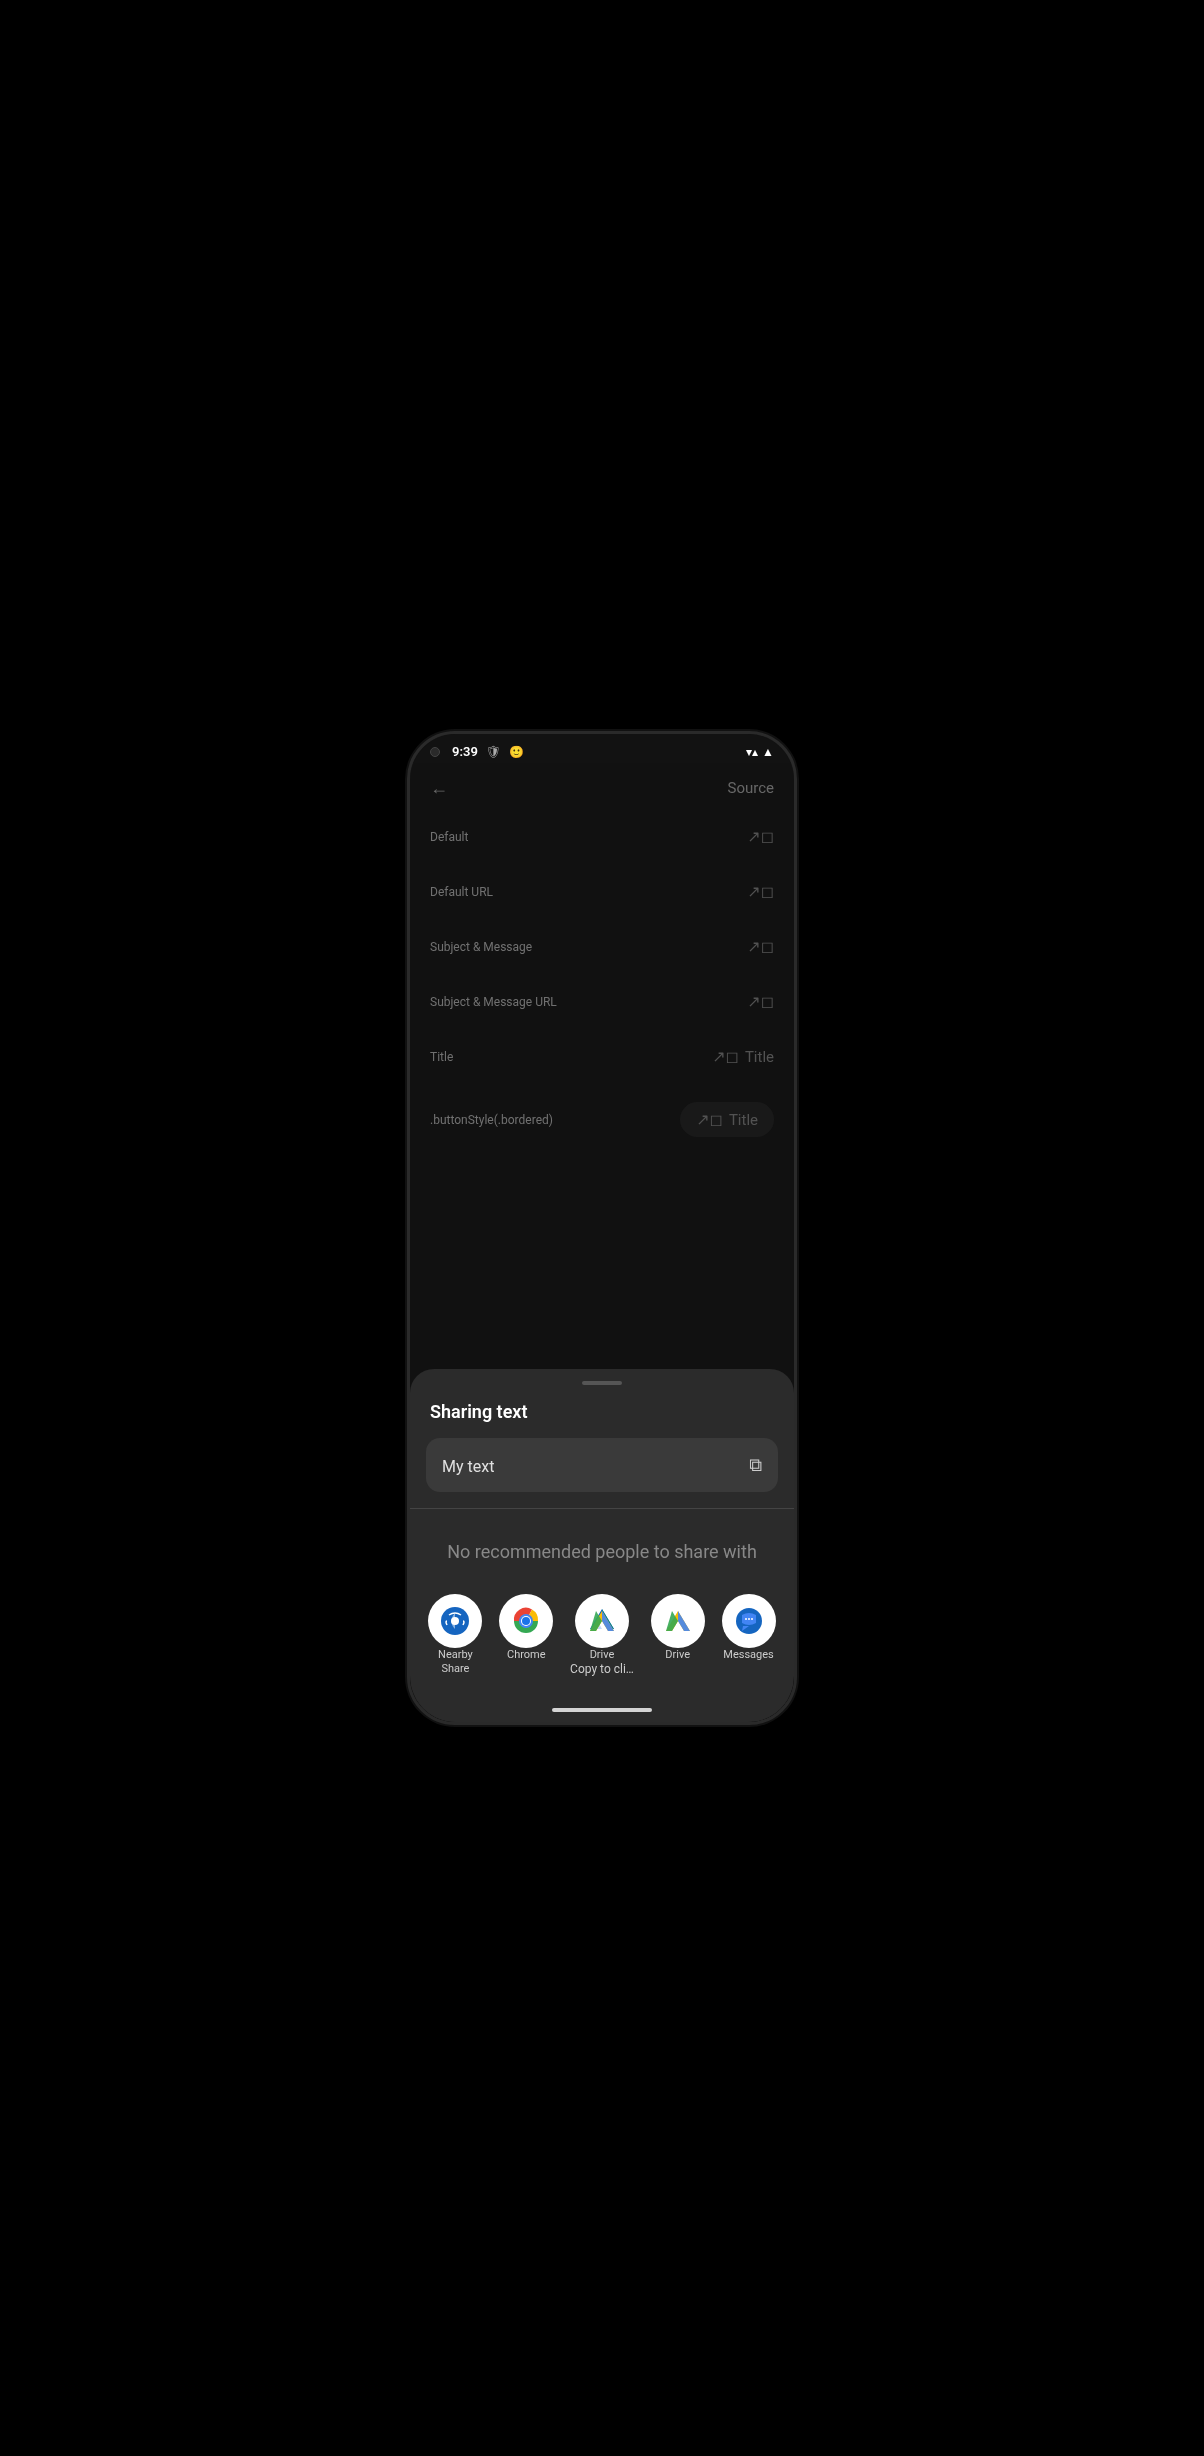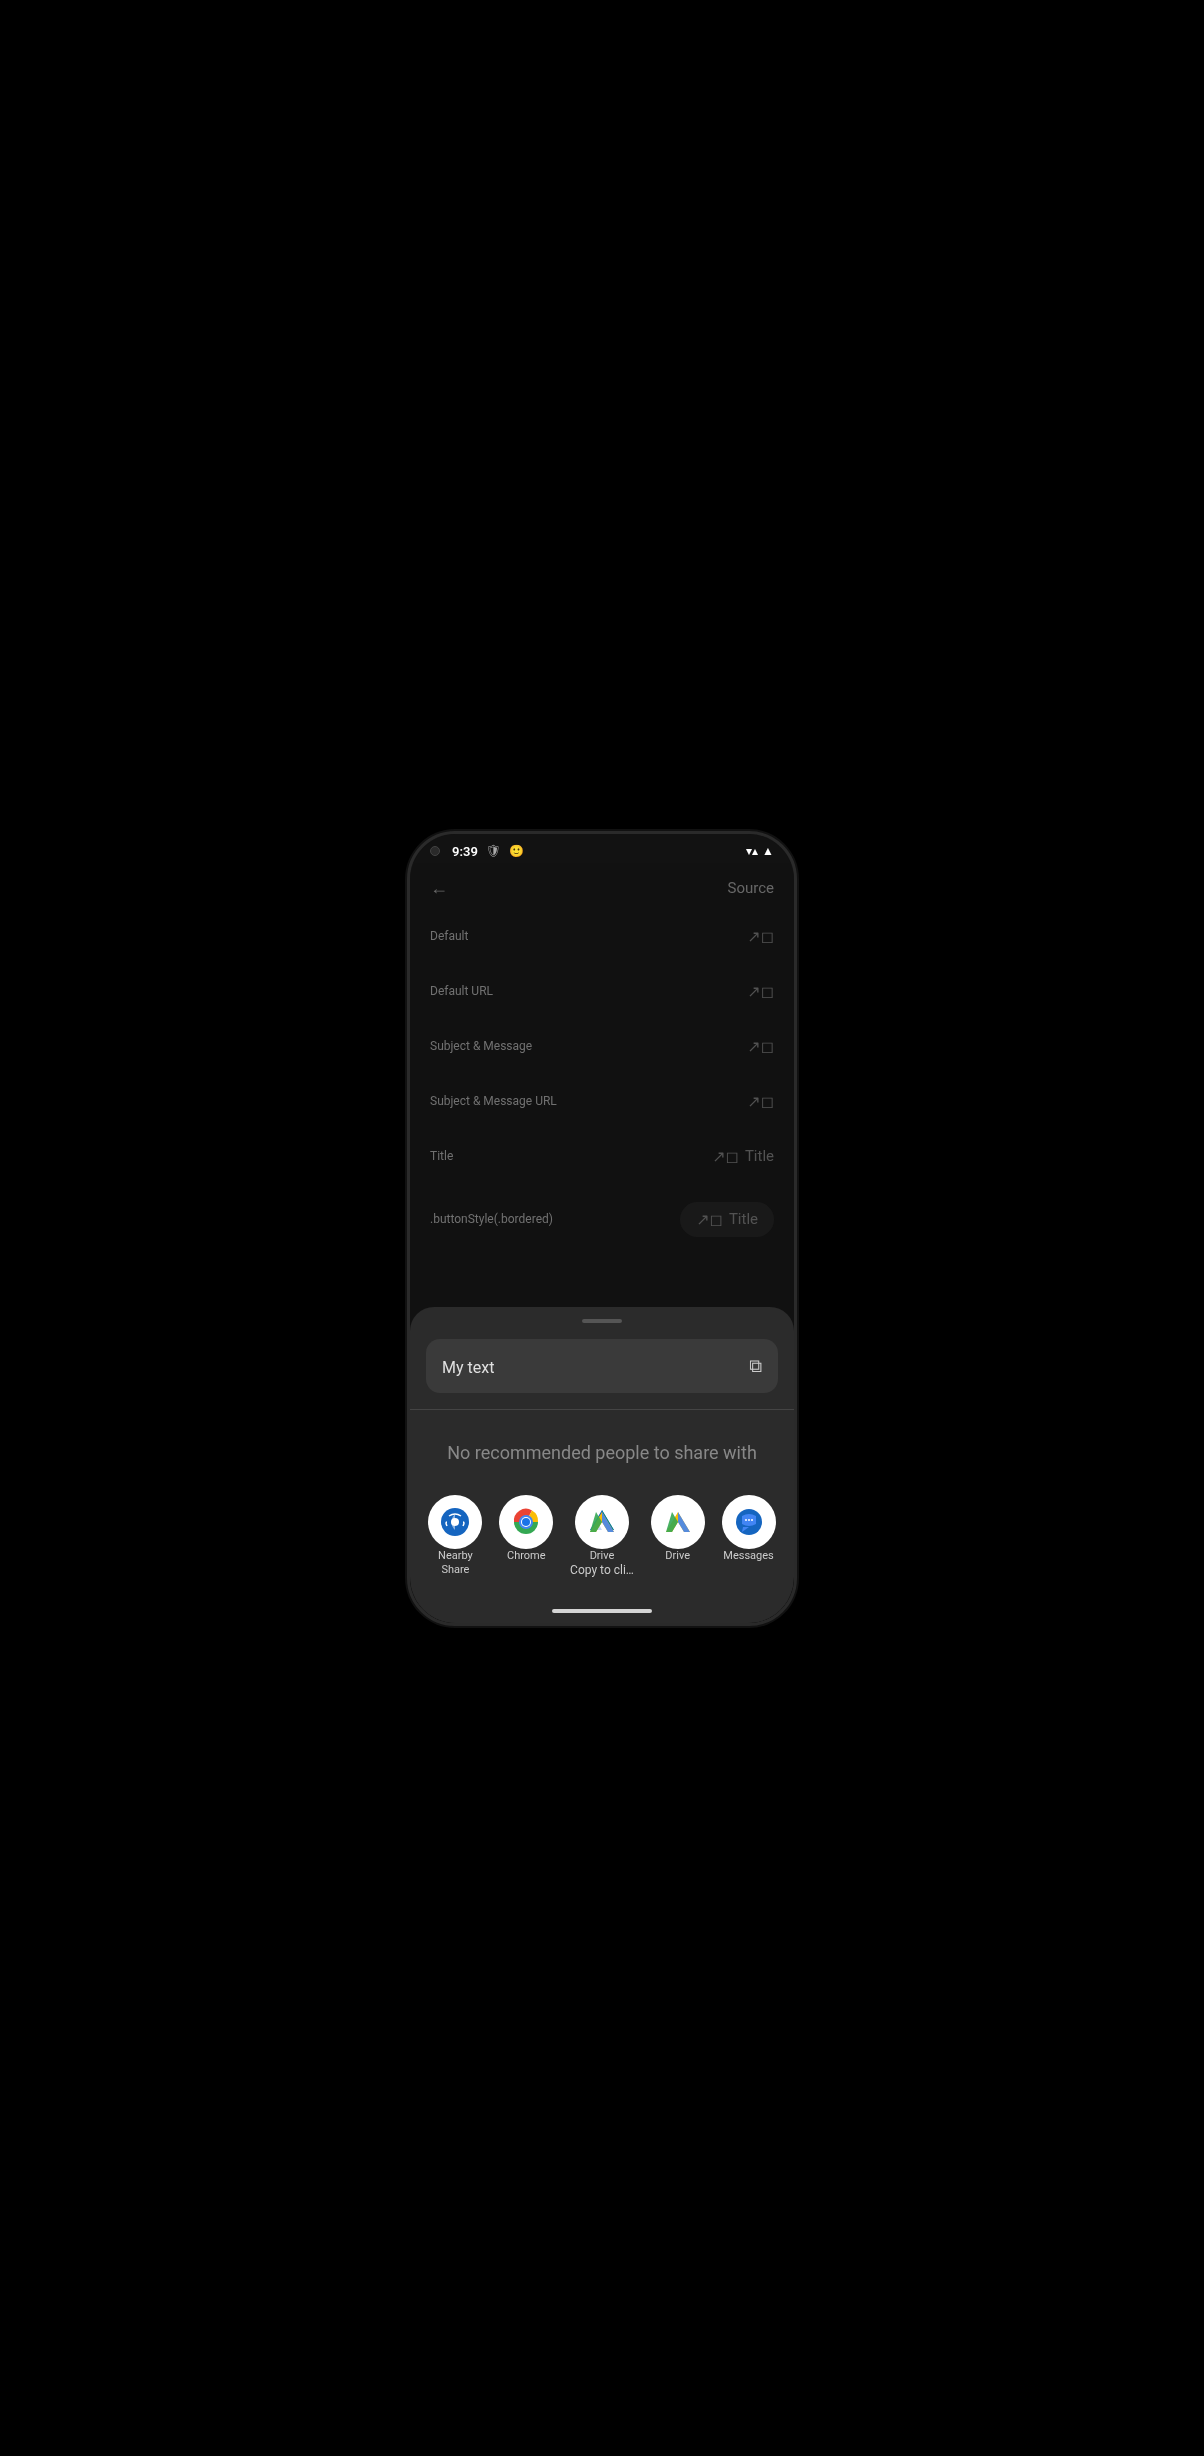--- a/index.html
+++ b/index.html
@@ -6,21 +6,21 @@
     body {
       background: #000;
       display: flex;
       justify-content: center;
       align-items: center;
       min-height: 100vh;
       font-family: 'Roboto', Arial, sans-serif;
     }
     .phone-frame {
       width: 390px;
-      height: 795px;
+      height: 994px;
       background: #1a1a1a;
       border-radius: 48px;
       border: 3px solid #2a2a2a;
       overflow: hidden;
       position: relative;
       box-shadow: 0 0 0 2px #111, 0 20px 60px rgba(0,0,0,0.8);
     }
     .phone-inner {
       width: 100%;
       height: 100%;
@@ -294,20 +294,21 @@
           <span class="list-item-label">.buttonStyle(.bordered)</span>
           <div class="bordered-btn">
             <span class="share-icon">↗◻</span>
             <span class="title-text">Title</span>
           </div>
         </div>
       </div>
 
       <div class="bottom-sheet">
         <div class="sheet-handle"></div>
+        <div class="sheet-title">Sharing text</div>
 
         <div class="text-preview-box">
           <span class="preview-text">My text</span>
           <span class="copy-icon">⧉</span>
         </div>
 
         <div class="divider"></div>
 
         <div class="no-recommended">No recommended people to share with</div>
 

